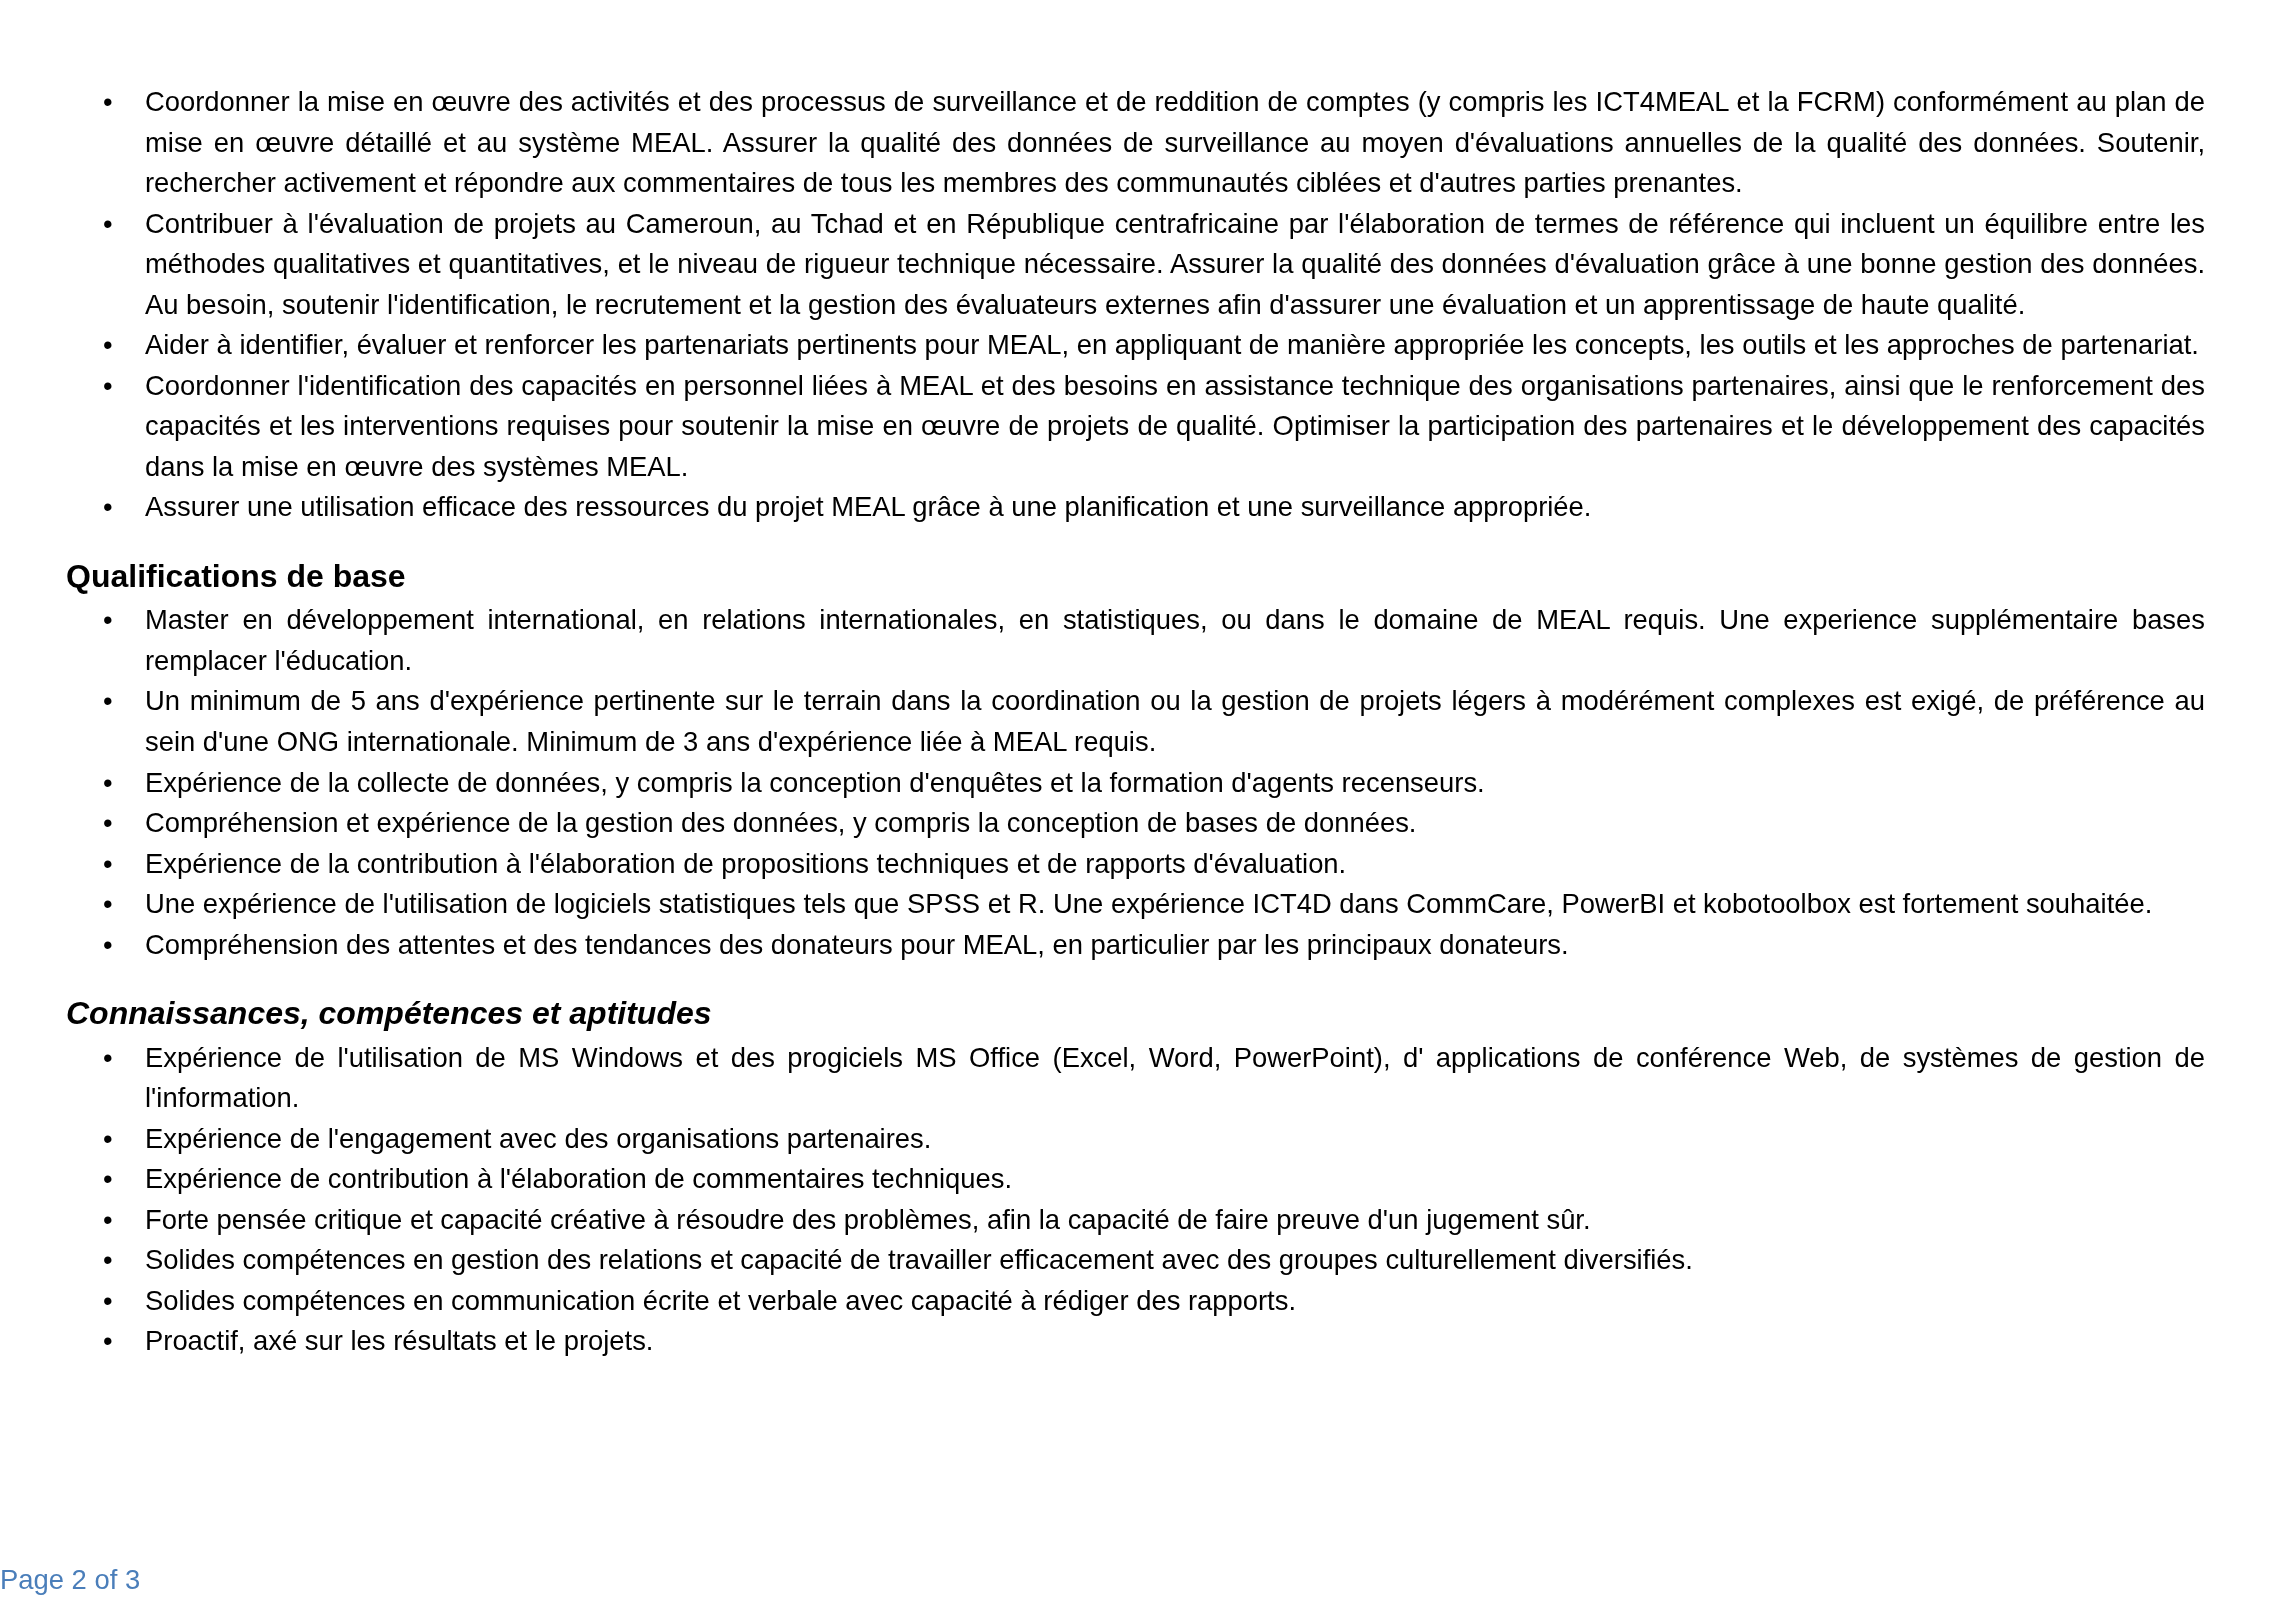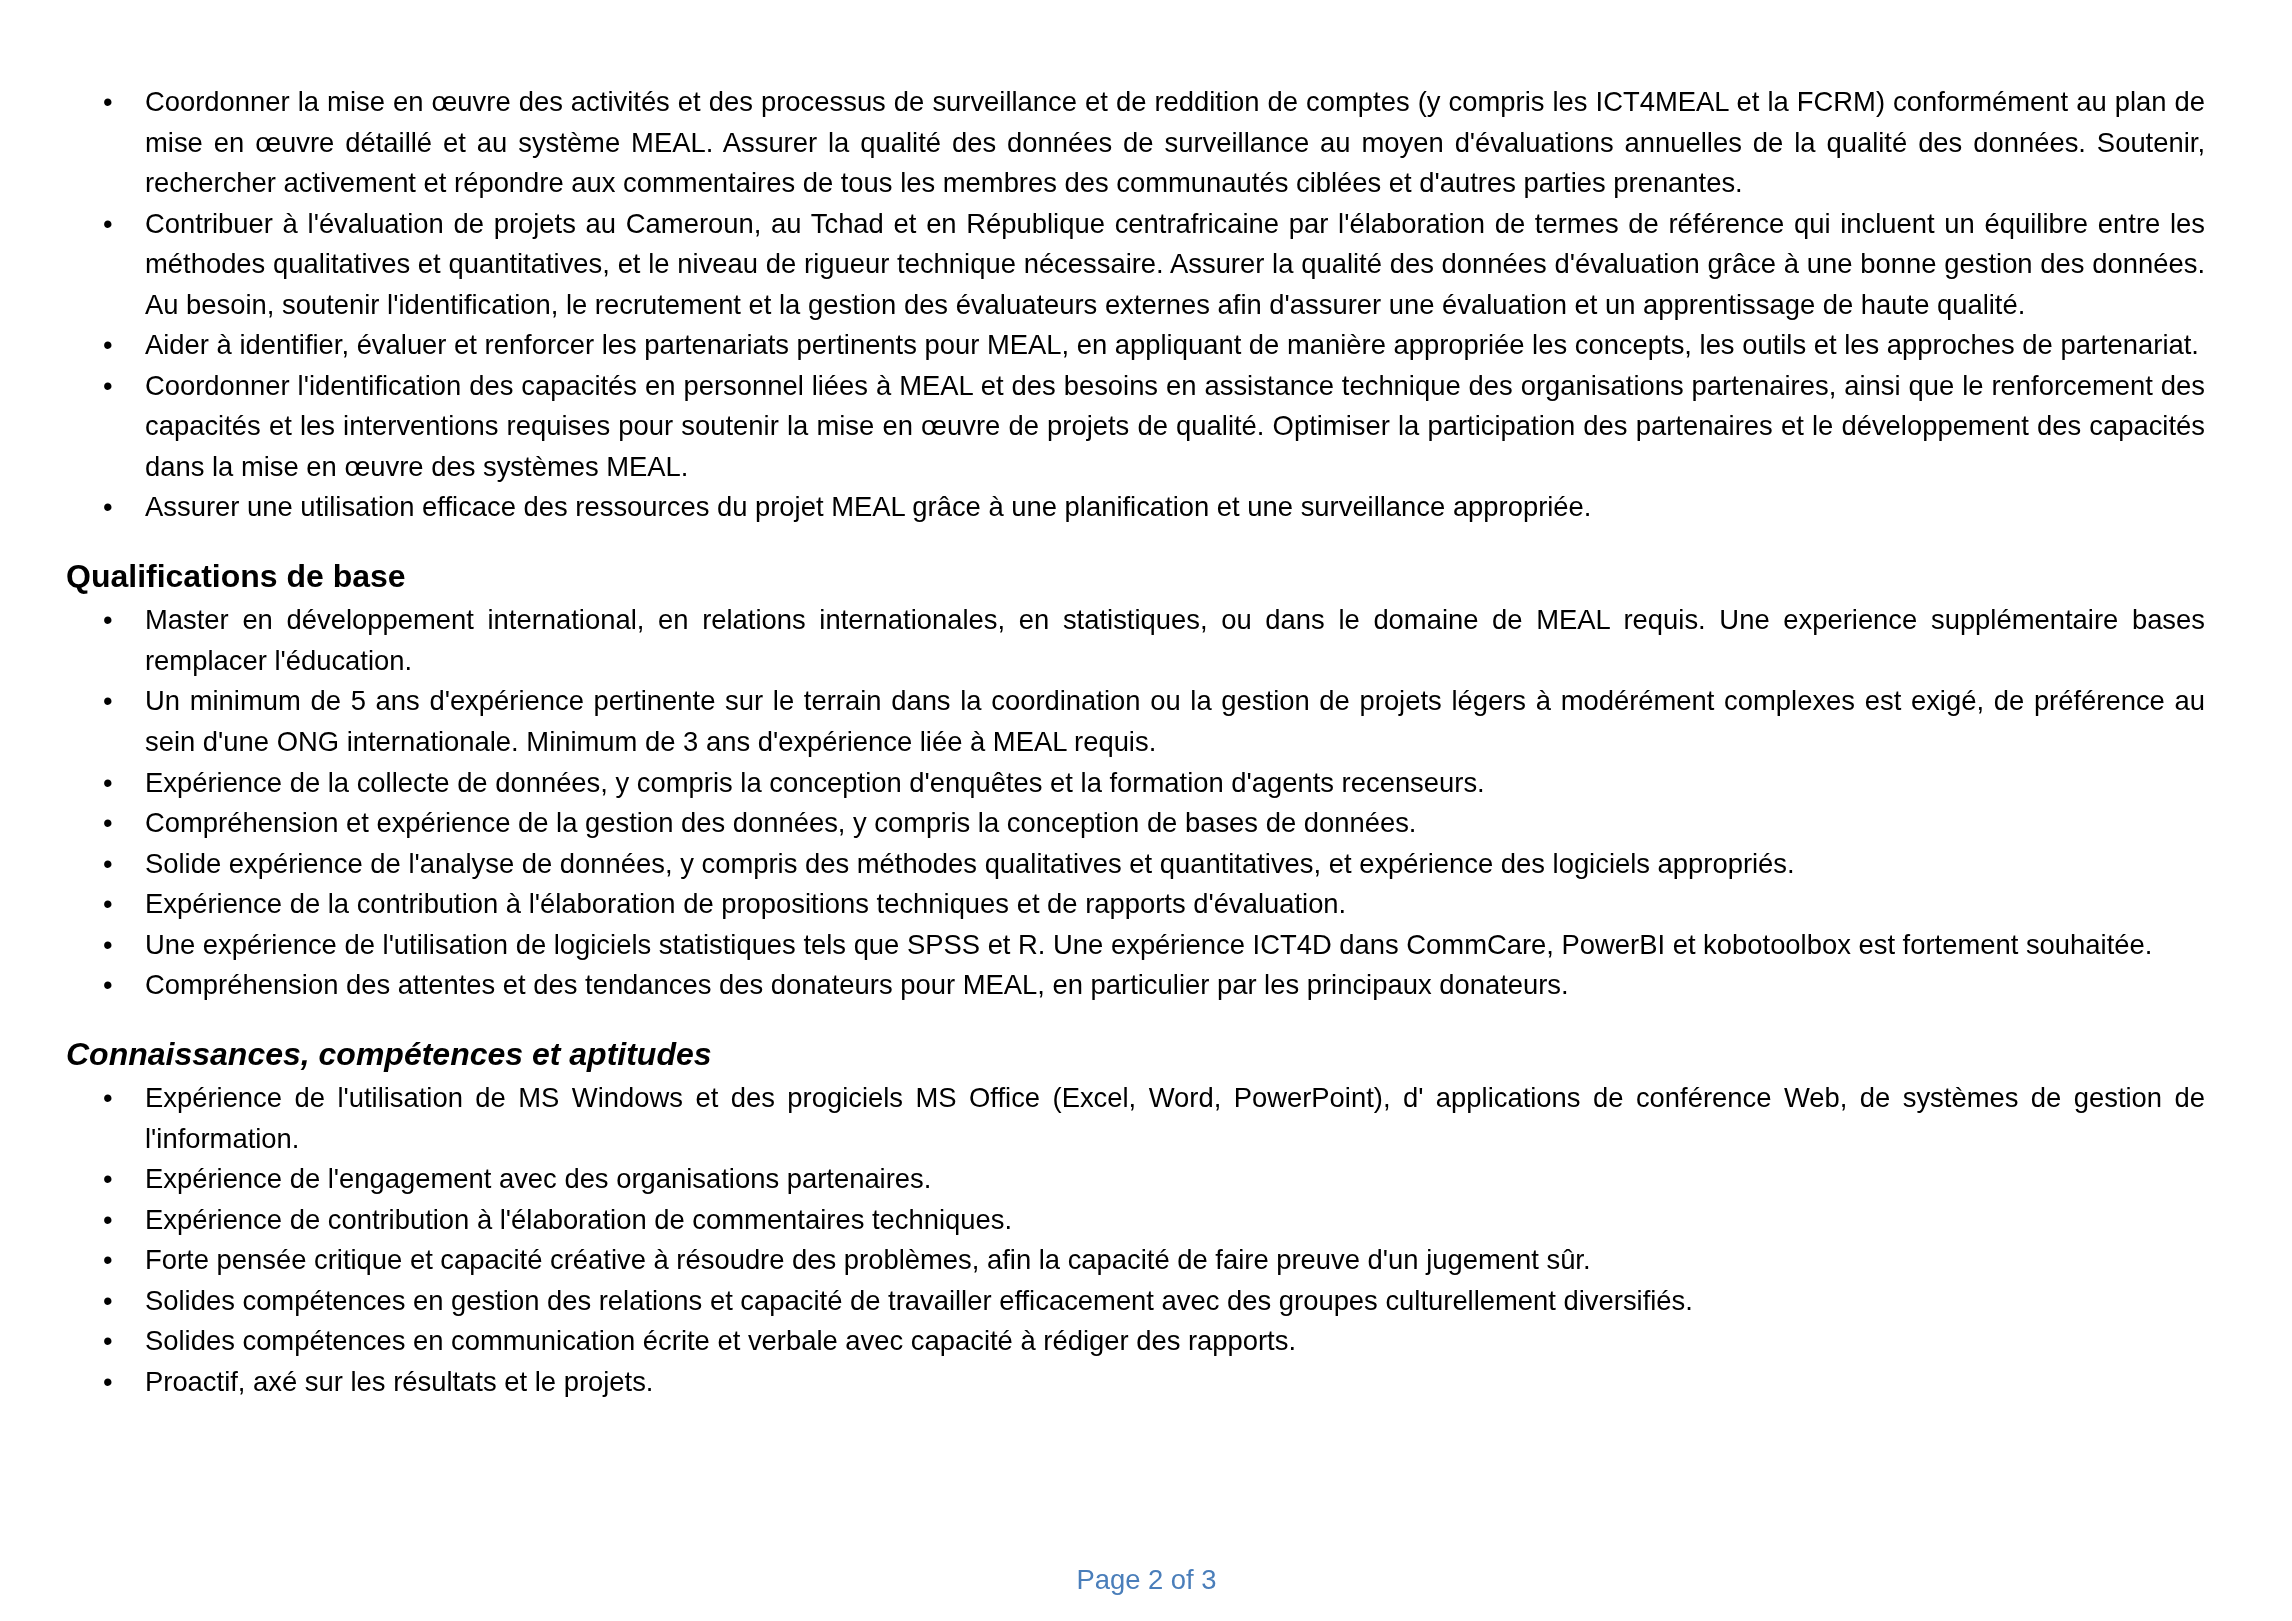--- a/index.html
+++ b/index.html
@@ -43,21 +43,20 @@
     line-height: 1.48;
   }
   .section-heading.italic {
     font-style: italic;
   }
   .page-footer {
     position: absolute;
     bottom: 25.5px;
     left: 0;
     width: 100%;
-    text-align: center;
     font-size: 27.4px;
   }
 </style>
 </head>
 <body>
 
 <div class="page-content">
 
   <ul class="doc-list">
     <li>Coordonner la mise en œuvre des activités et des processus de surveillance et de reddition de comptes (y compris les ICT4MEAL et la FCRM) conformément au plan de mise en œuvre détaillé et au système MEAL. Assurer la qualité des données de surveillance au moyen d'évaluations annuelles de la qualité des données. Soutenir, rechercher activement et répondre aux commentaires de tous les membres des communautés ciblées et d'autres parties prenantes.</li>
@@ -67,21 +66,20 @@
     <li>Assurer une utilisation efficace des ressources du projet MEAL grâce à une planification et une surveillance appropriée.</li>
   </ul>
 
   <div class="section-heading">Qualifications de base</div>
 
   <ul class="doc-list">
     <li>Master en développement international, en relations internationales, en statistiques, ou dans le domaine de MEAL requis. Une experience supplémentaire bases remplacer l'éducation.</li>
     <li>Un minimum de 5 ans d'expérience pertinente sur le terrain dans la coordination ou la gestion de projets légers à modérément complexes est exigé, de préférence au sein d'une ONG internationale. Minimum de 3 ans d'expérience liée à MEAL requis.</li>
     <li>Expérience de la collecte de données, y compris la conception d'enquêtes et la formation d'agents recenseurs.</li>
     <li>Compréhension et expérience de la gestion des données, y compris la conception de bases de données.</li>
-    <li>Solide expérience de l'analyse de données, y compris des méthodes qualitatives et quantitatives, et expérience des logiciels appropriés.</li>
     <li>Expérience de la contribution à l'élaboration de propositions techniques et de rapports d'évaluation.</li>
     <li>Une expérience de l'utilisation de logiciels statistiques tels que SPSS et R. Une expérience ICT4D dans CommCare, PowerBI et kobotoolbox est fortement souhaitée.</li>
     <li>Compréhension des attentes et des tendances des donateurs pour MEAL, en particulier par les principaux donateurs.</li>
   </ul>
 
   <div class="section-heading italic">Connaissances, compétences et aptitudes</div>
 
   <ul class="doc-list">
     <li>Expérience de l'utilisation de MS Windows et des progiciels MS Office (Excel, Word, PowerPoint), d' applications de conférence Web, de systèmes de gestion de l'information.</li>
     <li>Expérience de l'engagement avec des organisations partenaires.</li>

